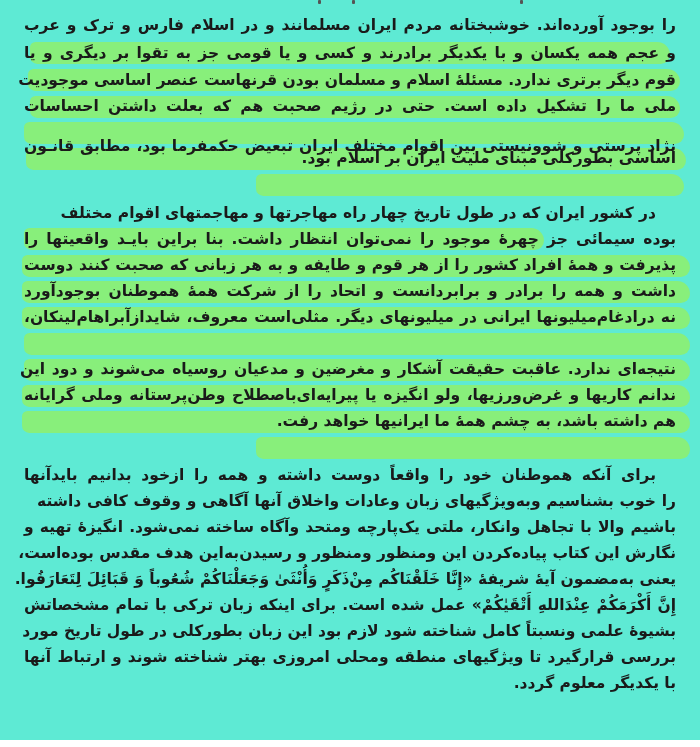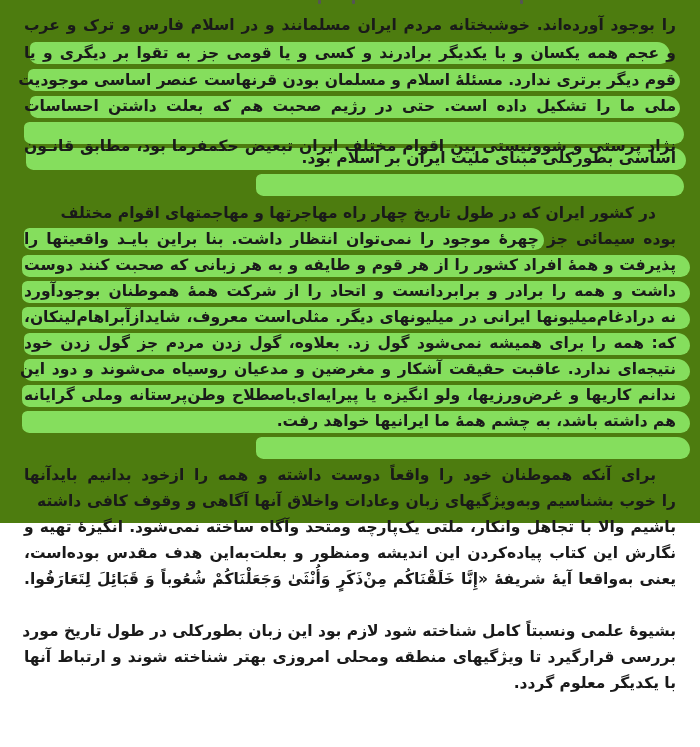--- a/index.html
+++ b/index.html
@@ -12,22 +12,22 @@
       height: 747px;
       overflow: hidden;
       position: relative;
       font-family: "DejaVu Sans", sans-serif;
       color: #1a1a1a;
     }
     .page {
       position: absolute;
       left: 0; top: 0;
       width: 700px;
-      height: 523px;
-      background: #4d7c0f;
+      height: 740px;
+      background: #5eead4;
     }
     .top-fragment {
       position: absolute;
       top: 0;
       left: 0;
       width: 700px;
       height: 8px;
     }
     .top-fragment span {
       position: absolute;
@@ -93,27 +93,27 @@
   <div class="line" style="top:40px; left:24px;">و عجم همه یکسان و با یکدیگر برادرند و کسی و یا قومی جز به تقوا بر دیگری و یا</div>
   <div class="line" style="top:93px; left:24px;">ملی ما را تشکیل داده است. حتی در رژیم صحبت هم که بعلت داشتن احساسات</div>
   <div class="line" style="top:133px; left:24px;">نژاد پرستی و شوونیستی بین اقوام مختلف ایران تبعیض حکمفرما بود، مطابق قانـون</div>
   <div class="line last" style="top:145px; left:24px;">اساسی بطورکلی مبنای ملیت ایران بر اسلام بود.</div>
 
   <div class="line last" style="top:200px; left:24px; right:44px;">در کشور ایران که در طول تاریخ چهار راه مهاجرتها و مهاجمتهای اقوام مختلف</div>
   <div class="line" style="top:226px; left:24px;">بوده سیمائی جز چهرهٔ موجود را نمی‌توان انتظار داشت. بنا براین بایـد واقعیتها را</div>
   <div class="line" style="top:252px; left:24px;">پذیرفت و همهٔ افراد کشور را از هر قوم و طایفه و به هر زبانی که صحبت کنند دوست</div>
   <div class="line" style="top:278px; left:24px;">داشت و همه را برادر و برابردانست و اتحاد را از شرکت همهٔ هموطنان بوجودآورد</div>
   <div class="line" style="top:304px; left:24px;">نه درادغام‌میلیونها ایرانی در میلیونهای دیگر. مثلی‌است معروف، شایدازآبراهام‌لینکان،</div>
-  <div class="line" style="top:330px; left:24px;">که: همه را برای همیشه نمی‌شود گول زد. بعلاوه، گول زدن مردم جز گول زدن خود</div>
   <div class="line" style="top:356px; left:20px;">نتیجه‌ای ندارد. عاقبت حقیقت آشکار و مغرضین و مدعیان روسیاه می‌شوند و دود این</div>
   <div class="line" style="top:382px; left:24px;">ندانم کاریها و غرض‌ورزیها، ولو انگیزه یا پیرایه‌ای‌باصطلاح وطن‌پرستانه وملی گرایانه</div>
   <div class="line last" style="top:408px; left:24px;">هم داشته باشد، به چشم همهٔ ما ایرانیها خواهد رفت.</div>
 
   <div class="line" style="top:462px; left:24px; right:44px;">برای آنکه هموطنان خود را واقعاً دوست داشته و همه را ازخود بدانیم بایدآنها</div>
   <div class="line" style="top:488px; left:37px;">را خوب بشناسیم وبه‌ویژگیهای زبان وعادات واخلاق آنها آگاهی و وقوف کافی داشته</div>
   <div class="line" style="top:514px; left:24px;">باشیم والا با تجاهل وانکار، ملتی یک‌پارچه ومتحد وآگاه ساخته نمی‌شود. انگیزهٔ تهیه و</div>
-  <div class="line" style="top:540px; left:24px;">نگارش این کتاب پیاده‌کردن این اندیشه ومنظور و بعلت‌به‌این هدف مقدس بوده‌است،</div>
-  <div class="line" style="top:566px; left:24px;">یعنی به‌واقعا آیهٔ شریفهٔ «إِنَّا خَلَقْنَاکُم مِنْ‌ذَکَرٍ وَأُنْثَیٰ وَجَعَلْنَاکُمْ شُعُوباً وَ قَبَائِلَ لِتَعَارَفُوا.</div>
+  <div class="line" style="top:540px; left:24px;">نگارش این کتاب پیاده‌کردن این ومنظور ومنظور و رسیدن‌به‌این هدف مقدس بوده‌است،</div>
+  <div class="line" style="top:566px; left:24px;">یعنی به‌مضمون آیهٔ شریفهٔ «إِنَّا خَلَقْنَاکُم مِنْ‌ذَکَرٍ وَأُنْثَیٰ وَجَعَلْنَاکُمْ شُعُوباً وَ قَبَائِلَ لِتَعَارَفُوا.</div>
+  <div class="line" style="top:592px; left:24px;">إِنَّ أَکْرَمَکُمْ عِنْدَاللهِ أَتْقَیٰکُمْ» عمل شده است. برای اینکه زبان ترکی با تمام مشخصاتش</div>
   <div class="line" style="top:618px; left:24px;">بشیوهٔ علمی ونسبتاً کامل شناخته شود لازم بود این زبان بطورکلی در طول تاریخ مورد</div>
   <div class="line" style="top:644px; left:24px;">بررسی قرارگیرد تا ویژگیهای منطقه ومحلی امروزی بهتر شناخته شوند و ارتباط آنها</div>
   <div class="line last" style="top:670px; left:24px;">با یکدیگر معلوم گردد.</div>
 
 </div>
 
 </body></html>

